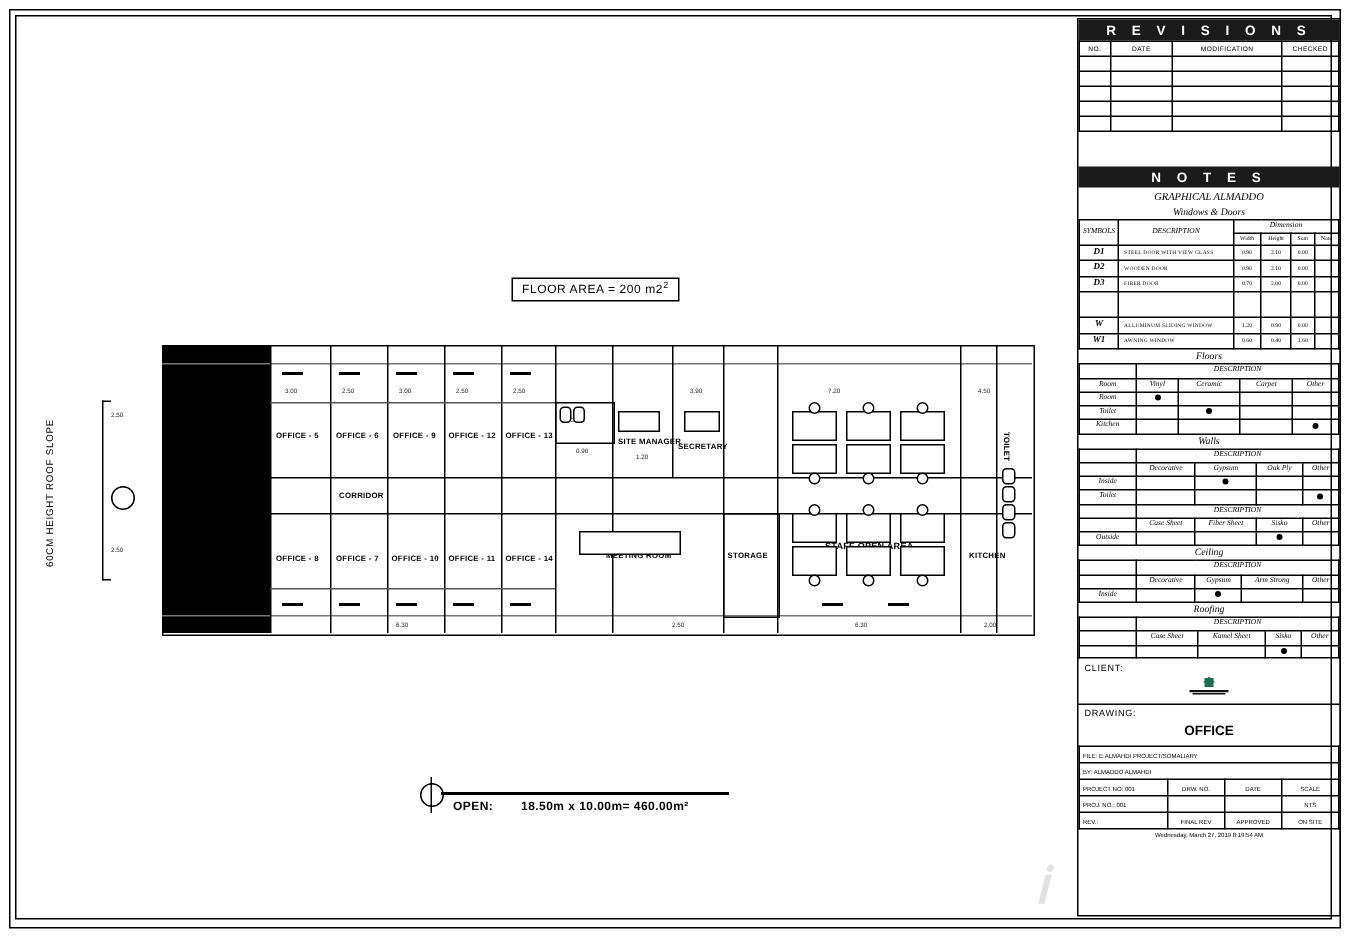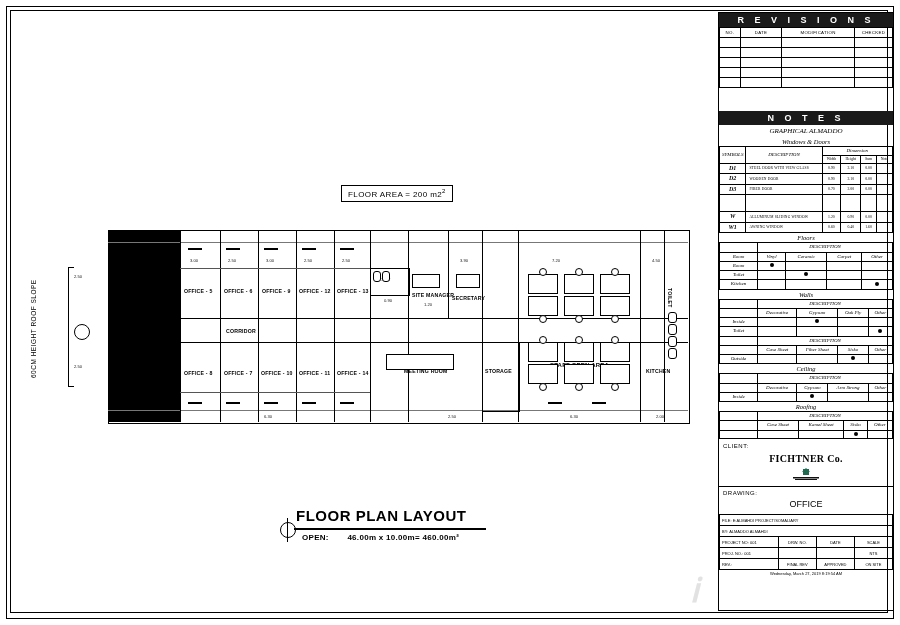--- a/index.html
+++ b/index.html
@@ -63,21 +63,21 @@
   .hdr-i{font-style:italic;font-size:5px;}
   .sym{font-style:italic;font-weight:bold;font-size:6px;}
   .desc-sm{font-size:3.6px;letter-spacing:.2px;text-align:left;padding-left:3px;}
   .dot{display:inline-block;width:4px;height:4px;border-radius:50%;background:#000;}
   .tiny{font-size:3.8px;}
   .client-wrap{padding:4px 4px 2px 4px;}
   .client-lbl{font-size:6px;letter-spacing:.5px;font-family:"Liberation Sans",sans-serif;}
   .client-name{text-align:center;font-weight:bold;font-size:10px;font-family:"Liberation Serif",serif;
       padding:4px 0 2px 0;letter-spacing:.3px;}
   .logo{display:block;margin:2px auto 2px auto;width:30px;height:14px;}
-  .drawing-name{text-align:center;font-weight:normal;font-size:9px;font-family:"Liberation Sans",sans-serif;padding:3px 0;}
+  .drawing-name{text-align:center;font-weight:bold;font-size:9px;font-family:"Liberation Sans",sans-serif;padding:3px 0;}
   .foot td{font-size:4px;text-align:left;padding-left:2px;height:8px;font-family:"Liberation Sans",sans-serif;}
   .foot .ctr{text-align:center;}
   .datestamp{text-align:center;font-size:4px;font-family:"Liberation Sans",sans-serif;padding:1px 0;}
 
   .watermark{position:absolute;left:690px;top:566px;font-size:34px;color:#e2e2e2;
       font-family:"Liberation Sans",sans-serif;font-style:italic;font-weight:bold;letter-spacing:2px;
       pointer-events:none;}
 </style>
 </head>
 <body>
@@ -211,25 +211,24 @@
     <div class="dimtxt" style="left:412px;top:290px;">1.20</div>
     <div class="dimtxt" style="left:448px;top:246px;">3.90</div>
     <div class="dimtxt" style="left:540px;top:246px;">7.20</div>
     <div class="dimtxt" style="left:640px;top:246px;">4.50</div>
     <div class="dimtxt" style="left:252px;top:402px;">6.30</div>
     <div class="dimtxt" style="left:436px;top:402px;">2.50</div>
     <div class="dimtxt" style="left:558px;top:402px;">6.30</div>
     <div class="dimtxt" style="left:644px;top:402px;">2.00</div>
 
     <div class="north-sym"></div>
-    <div class="plan-title">FLOOR PLAN LAYOUT</div>
     <div class="plan-title-underline"></div>
     <div class="plan-size">
       <span>OPEN:</span>
-      <span class="v2">46.00m x 10.00m= 460.00m²</span>
+      <span class="v2">18.50m x 10.00m= 460.00m²</span>
     </div>
   </div>
 
   <div class="panel">
 
     <div class="band">R E V I S I O N S</div>
 
     <table class="rev-table">
       <tbody>
           <tr class="rev-head">
@@ -469,21 +468,20 @@
         <td></td>
         <td></td>
         <td><span class="dot"></span></td>
         <td></td>
       </tr>
     </tbody>
       </table>
 
     <div class="client-wrap">
       <div class="client-lbl">CLIENT:</div>
-      <div class="client-name">FICHTNER Co.</div>
       <svg class="logo" viewBox="0 0 60 28">
         <rect x="24" y="2" width="12" height="12" fill="#1f6b52"></rect>
         <polygon points="30,0 22,8 38,8" fill="#1f6b52"></polygon>
         <rect x="4" y="18" width="52" height="3" fill="#111"></rect>
         <rect x="8" y="22" width="44" height="2" fill="#111"></rect>
       </svg>
     </div>
 
     <div class="h" style="position:relative;width:100%;background:#000;"></div>
 

